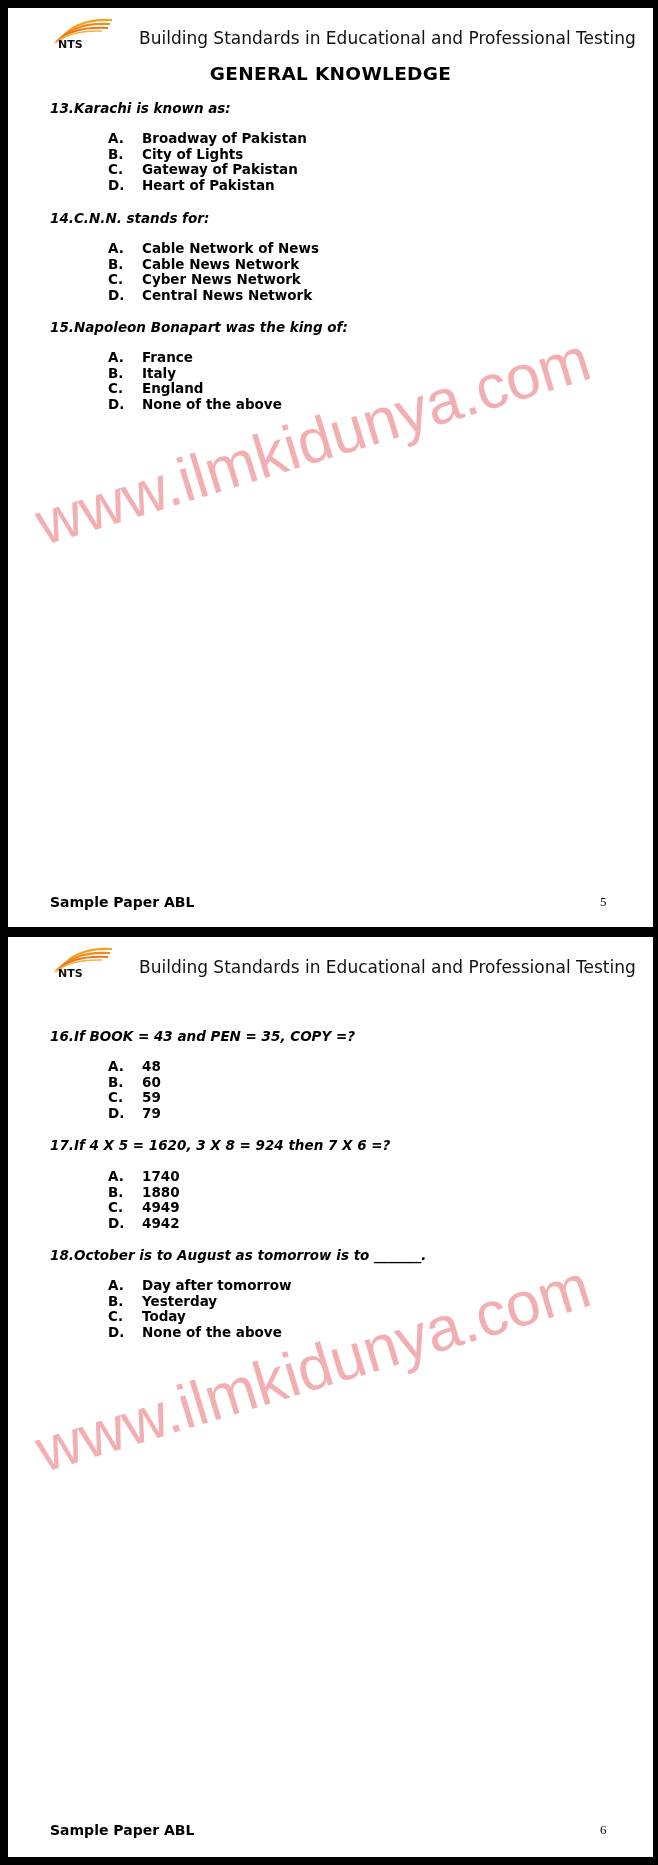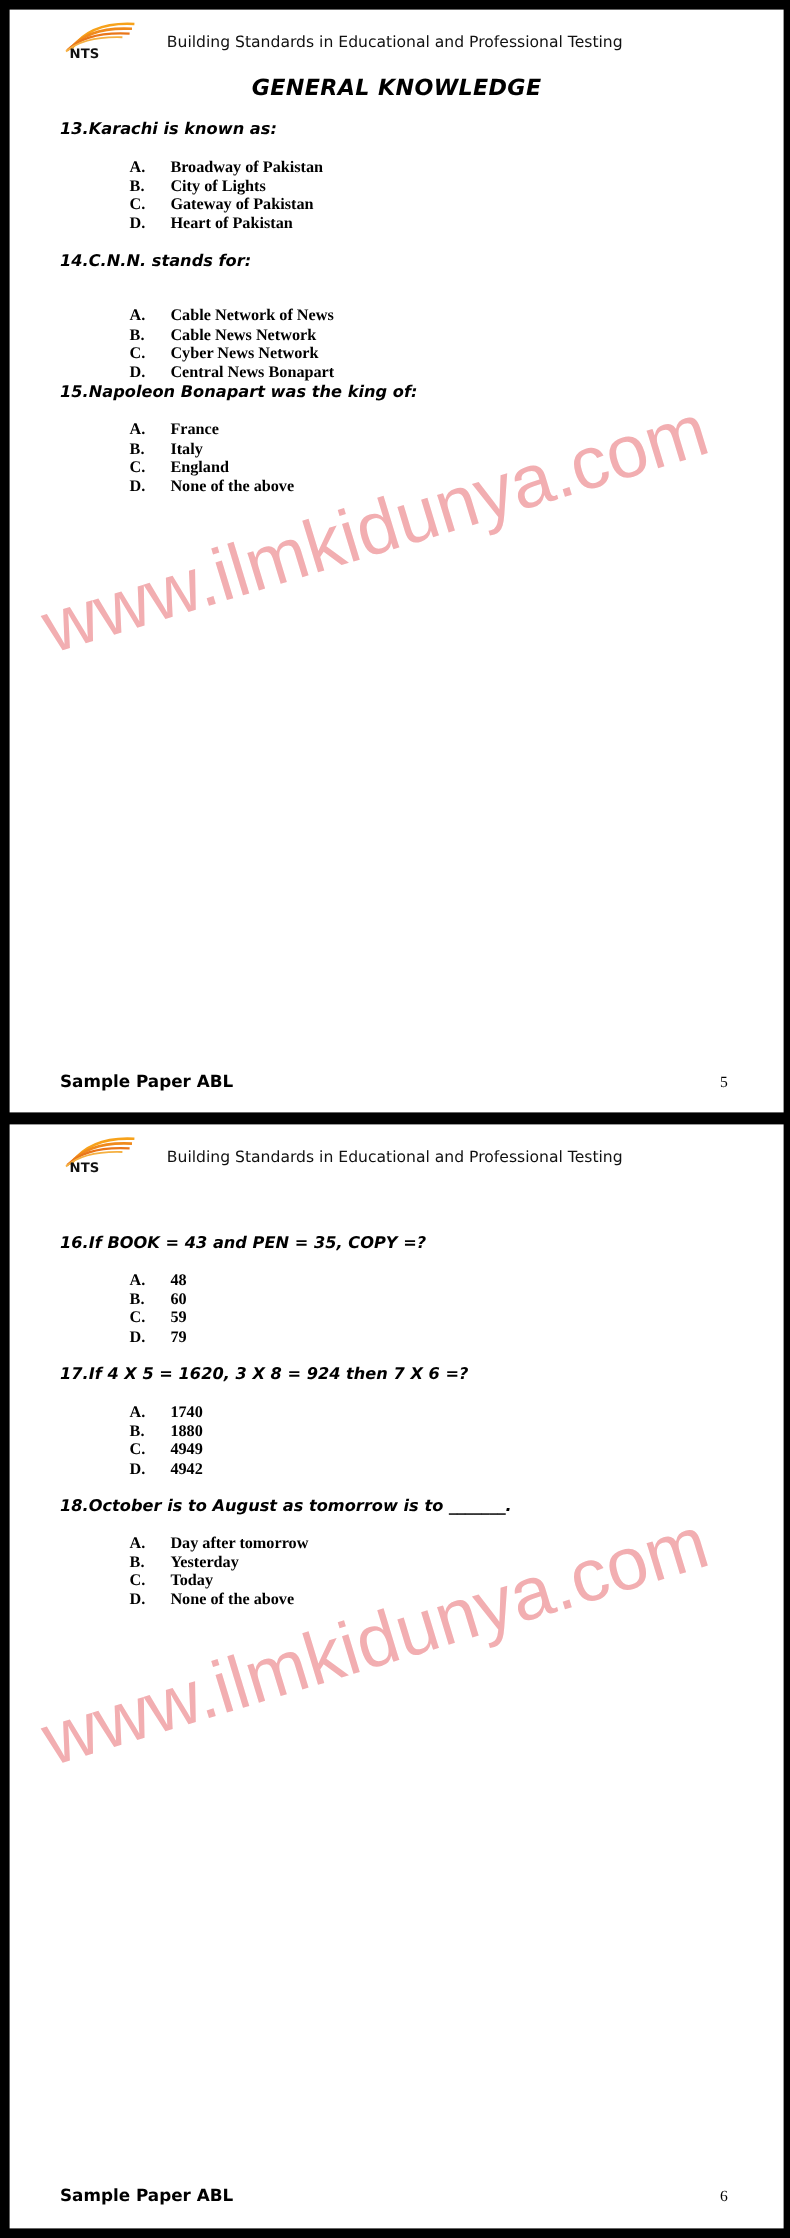--- a/index.html
+++ b/index.html
@@ -2,26 +2,26 @@
 <html><head>
 <meta charset="utf-8">
 <style>
   html, body { margin:0; padding:0; }
   body { width:658px; height:1865px; background:#000; position:relative; overflow:hidden;
          font-family:"DejaVu Sans", sans-serif; }
   .page { position:absolute; left:8px; width:645px; background:#fff; overflow:hidden; }
   .page.p1 { top:8px; height:919px; }
   .page.p2 { top:937px; height:920px; }
   .logo { position:absolute; left:42px; top:6px; width:66px; height:36px; }
-  .tagline { position:absolute; left:131px; top:20px; font-size:13px; color:#111; white-space:nowrap; }
+  .tagline { position:absolute; left:131px; top:20px; font-size:17px; color:#111; white-space:nowrap; }
   .section-title { position:absolute; left:0; right:0; text-align:center; top:55px;
-                   font-weight:bold; font-size:18.5px; color:#000; letter-spacing:0.3px;font-style:italic; }
+                   font-weight:bold; font-size:18.5px; color:#000; letter-spacing:0.3px; }
   .q { position:absolute; left:42px; font-weight:bold; font-size:13.5px; color:#000; white-space:nowrap;font-style:italic; }
   .opts { position:absolute; left:100px; font-weight:bold; font-size:13.5px; color:#000; }
-  .opt { height:15.6px; line-height:15.6px; white-space:nowrap;font-family:Liberation Serif, serif; }
+  .opt { height:15.6px; line-height:15.6px; white-space:nowrap; }
   .opt .letter { display:inline-block; width:34px; }
   .watermark { position:absolute; left:40px; font-family:"Liberation Sans", sans-serif;
                font-size:62px; color:#f2aeb1; transform-origin:left bottom; transform:rotate(-17deg);
                white-space:nowrap; pointer-events:none; }
   .footer-left { position:absolute; left:42px; font-weight:bold; font-size:14px; color:#000; }
   .footer-right { position:absolute; left:592px; font-family:"Liberation Serif", serif; font-size:13px; color:#000; }
 </style>
 </head>
 <body>
 
@@ -39,25 +39,25 @@
 
   <div class="q" style="top:92px">13.Karachi is known as:</div>
   <div class="opts" style="top:123px">
     <div class="opt"><span class="letter">A.</span><span>Broadway of Pakistan</span></div>
     <div class="opt"><span class="letter">B.</span><span>City of Lights</span></div>
     <div class="opt"><span class="letter">C.</span><span>Gateway of Pakistan</span></div>
     <div class="opt"><span class="letter">D.</span><span>Heart of Pakistan</span></div>
   </div>
 
   <div class="q" style="top:202px">14.C.N.N. stands for:</div>
-  <div class="opts" style="top:247px">
+  <div class="opts" style="top:233px">
     <div class="opt"><span class="letter">A.</span><span>Cable Network of News</span></div>
     <div class="opt"><span class="letter">B.</span><span>Cable News Network</span></div>
     <div class="opt"><span class="letter">C.</span><span>Cyber News Network</span></div>
-    <div class="opt"><span class="letter">D.</span><span>Central News Bonapart</span></div>
+    <div class="opt"><span class="letter">D.</span><span>Central News Network</span></div>
   </div>
 
   <div class="q" style="top:311px">15.Napoleon Bonapart was the king of:</div>
   <div class="opts" style="top:342px">
     <div class="opt"><span class="letter">A.</span><span>France</span></div>
     <div class="opt"><span class="letter">B.</span><span>Italy</span></div>
     <div class="opt"><span class="letter">C.</span><span>England</span></div>
     <div class="opt"><span class="letter">D.</span><span>None of the above</span></div>
   </div>
 

